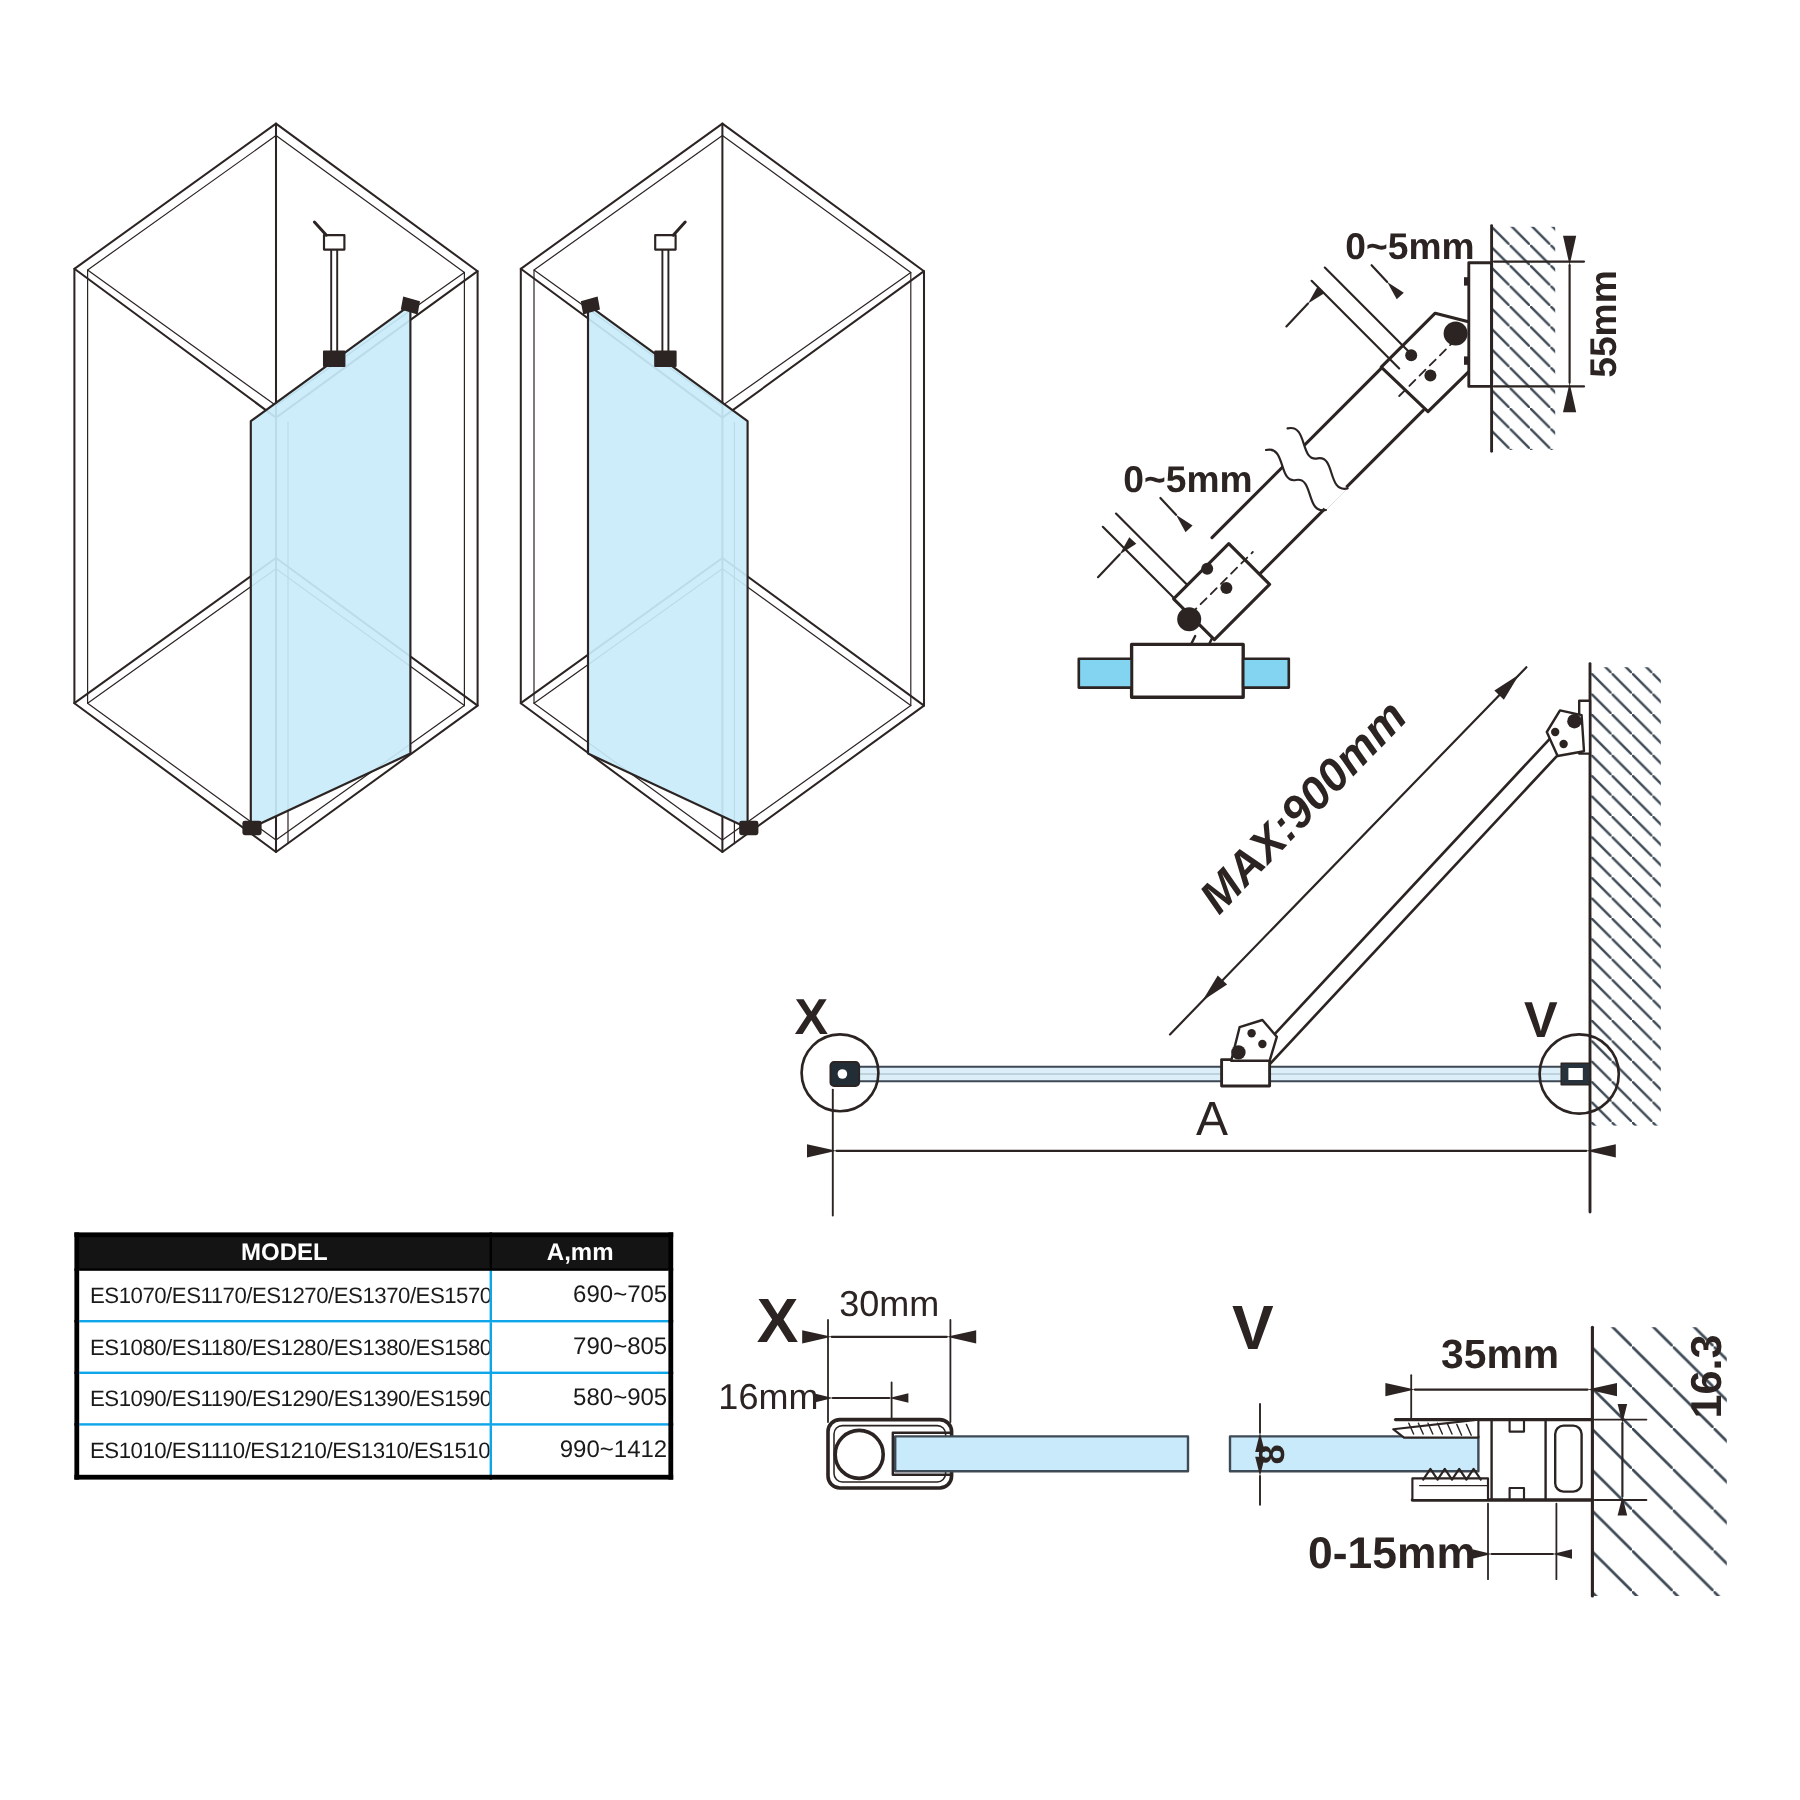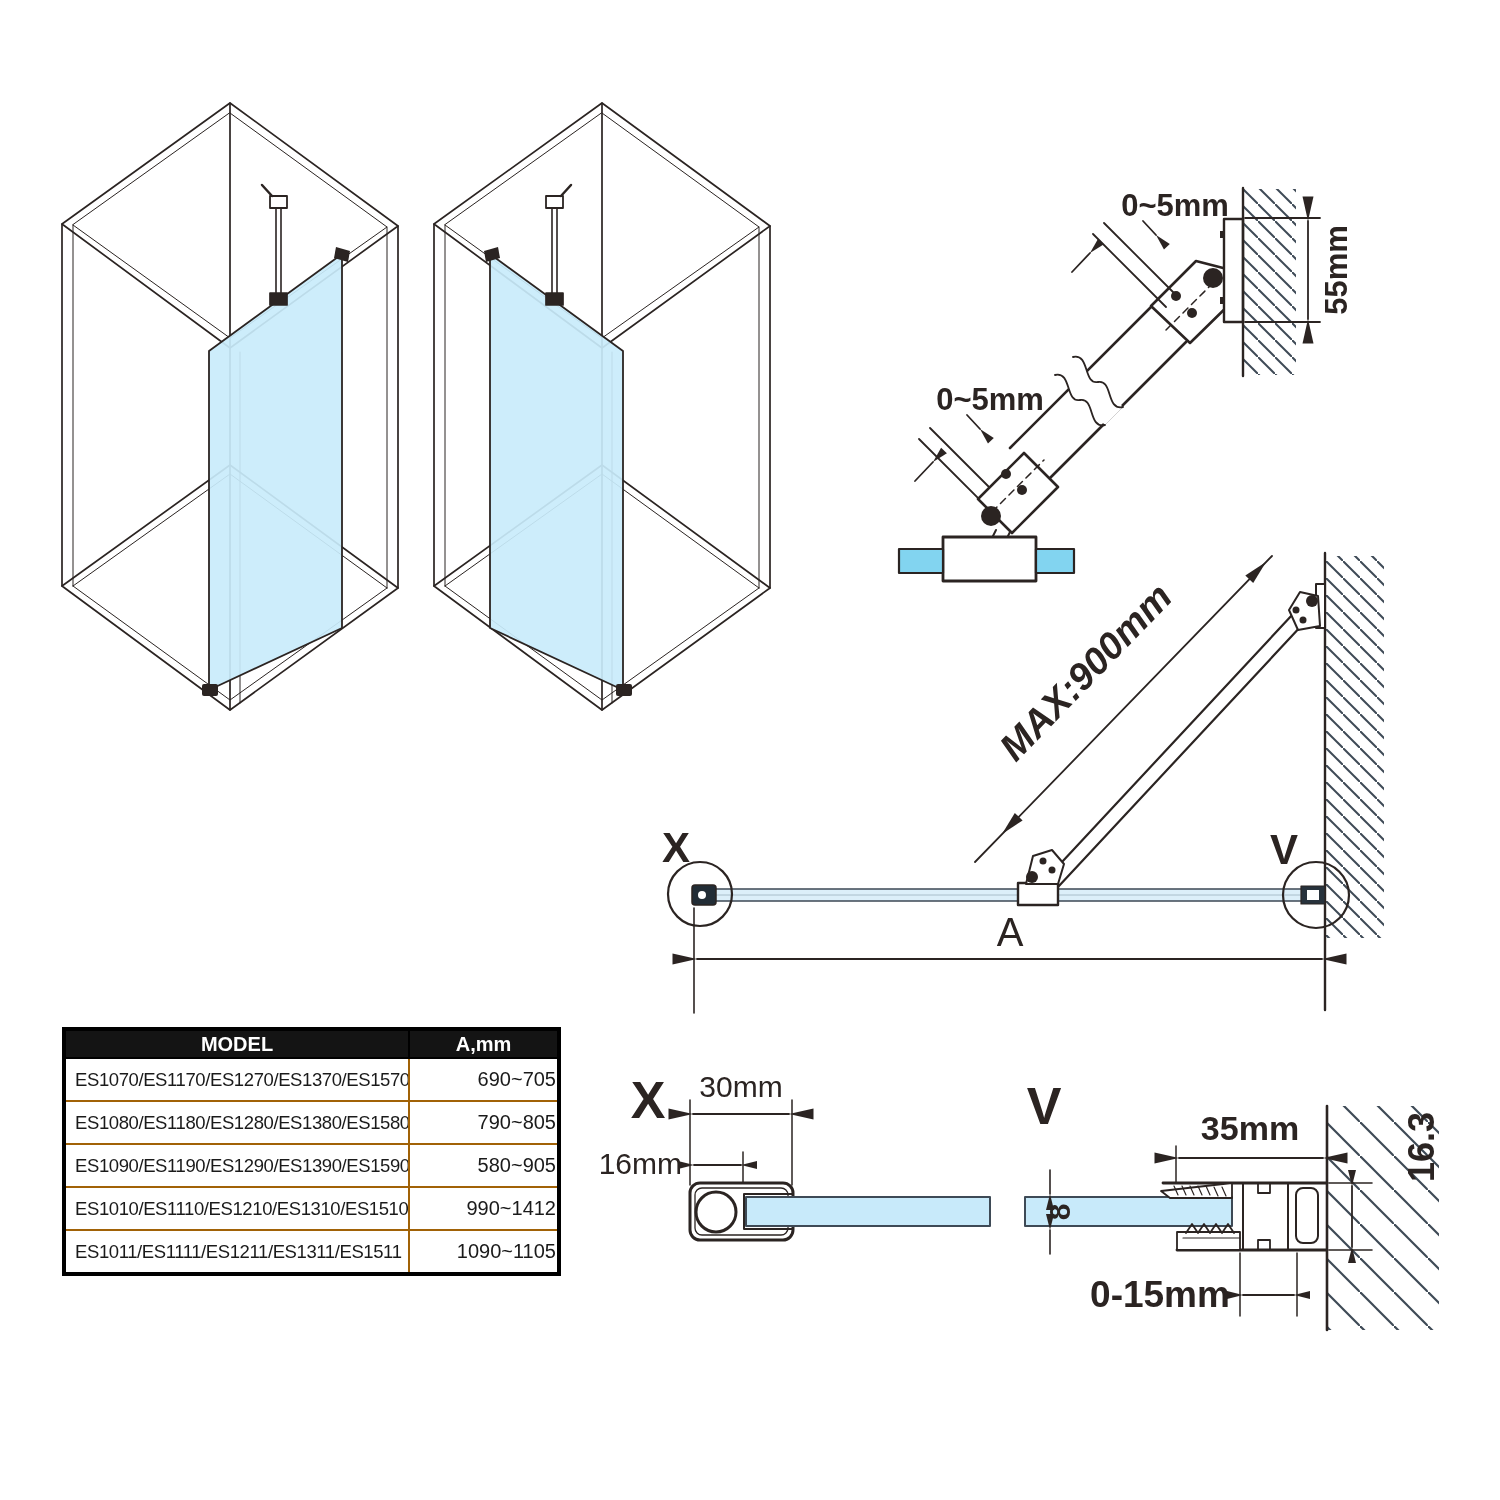--- a/index.html
+++ b/index.html
@@ -4,21 +4,21 @@
 <style>
   html,body{margin:0;padding:0;background:#fff;}
   .stage{position:relative;width:1500px;height:1500px;background:#fff;overflow:hidden;
          font-family:"Liberation Sans",sans-serif;}
   .stage svg{position:absolute;left:0;top:0;}
   svg text{font-family:"Liberation Sans",sans-serif;fill:#2b2422;}
   table.spec{position:absolute;left:62px;top:986px;width:495px;border-collapse:collapse;
              border:4px solid #000;background:#fff;table-layout:fixed;margin-top:41px;}
   table.spec th{background:#141414;color:#fff;font-size:20px;font-weight:bold;
                 height:26px;border:2px solid #000;text-align:center;padding:0;}
-  table.spec td{border:2px solid #a16207;height:39px;font-size:18.5px;color:#1a1a1a;
+  table.spec td{border:2px solid #0ea5e9;height:39px;font-size:18.5px;color:#1a1a1a;
                 white-space:nowrap;overflow:hidden;}
   table.spec td:first-child{padding-left:9px;letter-spacing:-0.4px;}
   table.spec td:last-child{text-align:right;font-size:20px;letter-spacing:0;}
   table.spec col.c1{width:345px;} table.spec col.c2{width:150px;}
 </style>
 </head>
 <body>
 
 <div class="stage">
 
@@ -223,20 +223,16 @@
           <td>790~805</td>
         </tr>
         <tr>
           <td>ES1090/ES1190/ES1290/ES1390/ES1590</td>
           <td>580~905</td>
         </tr>
         <tr>
           <td>ES1010/ES1110/ES1210/ES1310/ES1510</td>
           <td>990~1412</td>
         </tr>
-        <tr>
-          <td>ES1011/ES1111/ES1211/ES1311/ES1511</td>
-          <td>1090~1105</td>
-        </tr>
       </tbody>
   </table>
 
 </div>
 
 </body></html>

